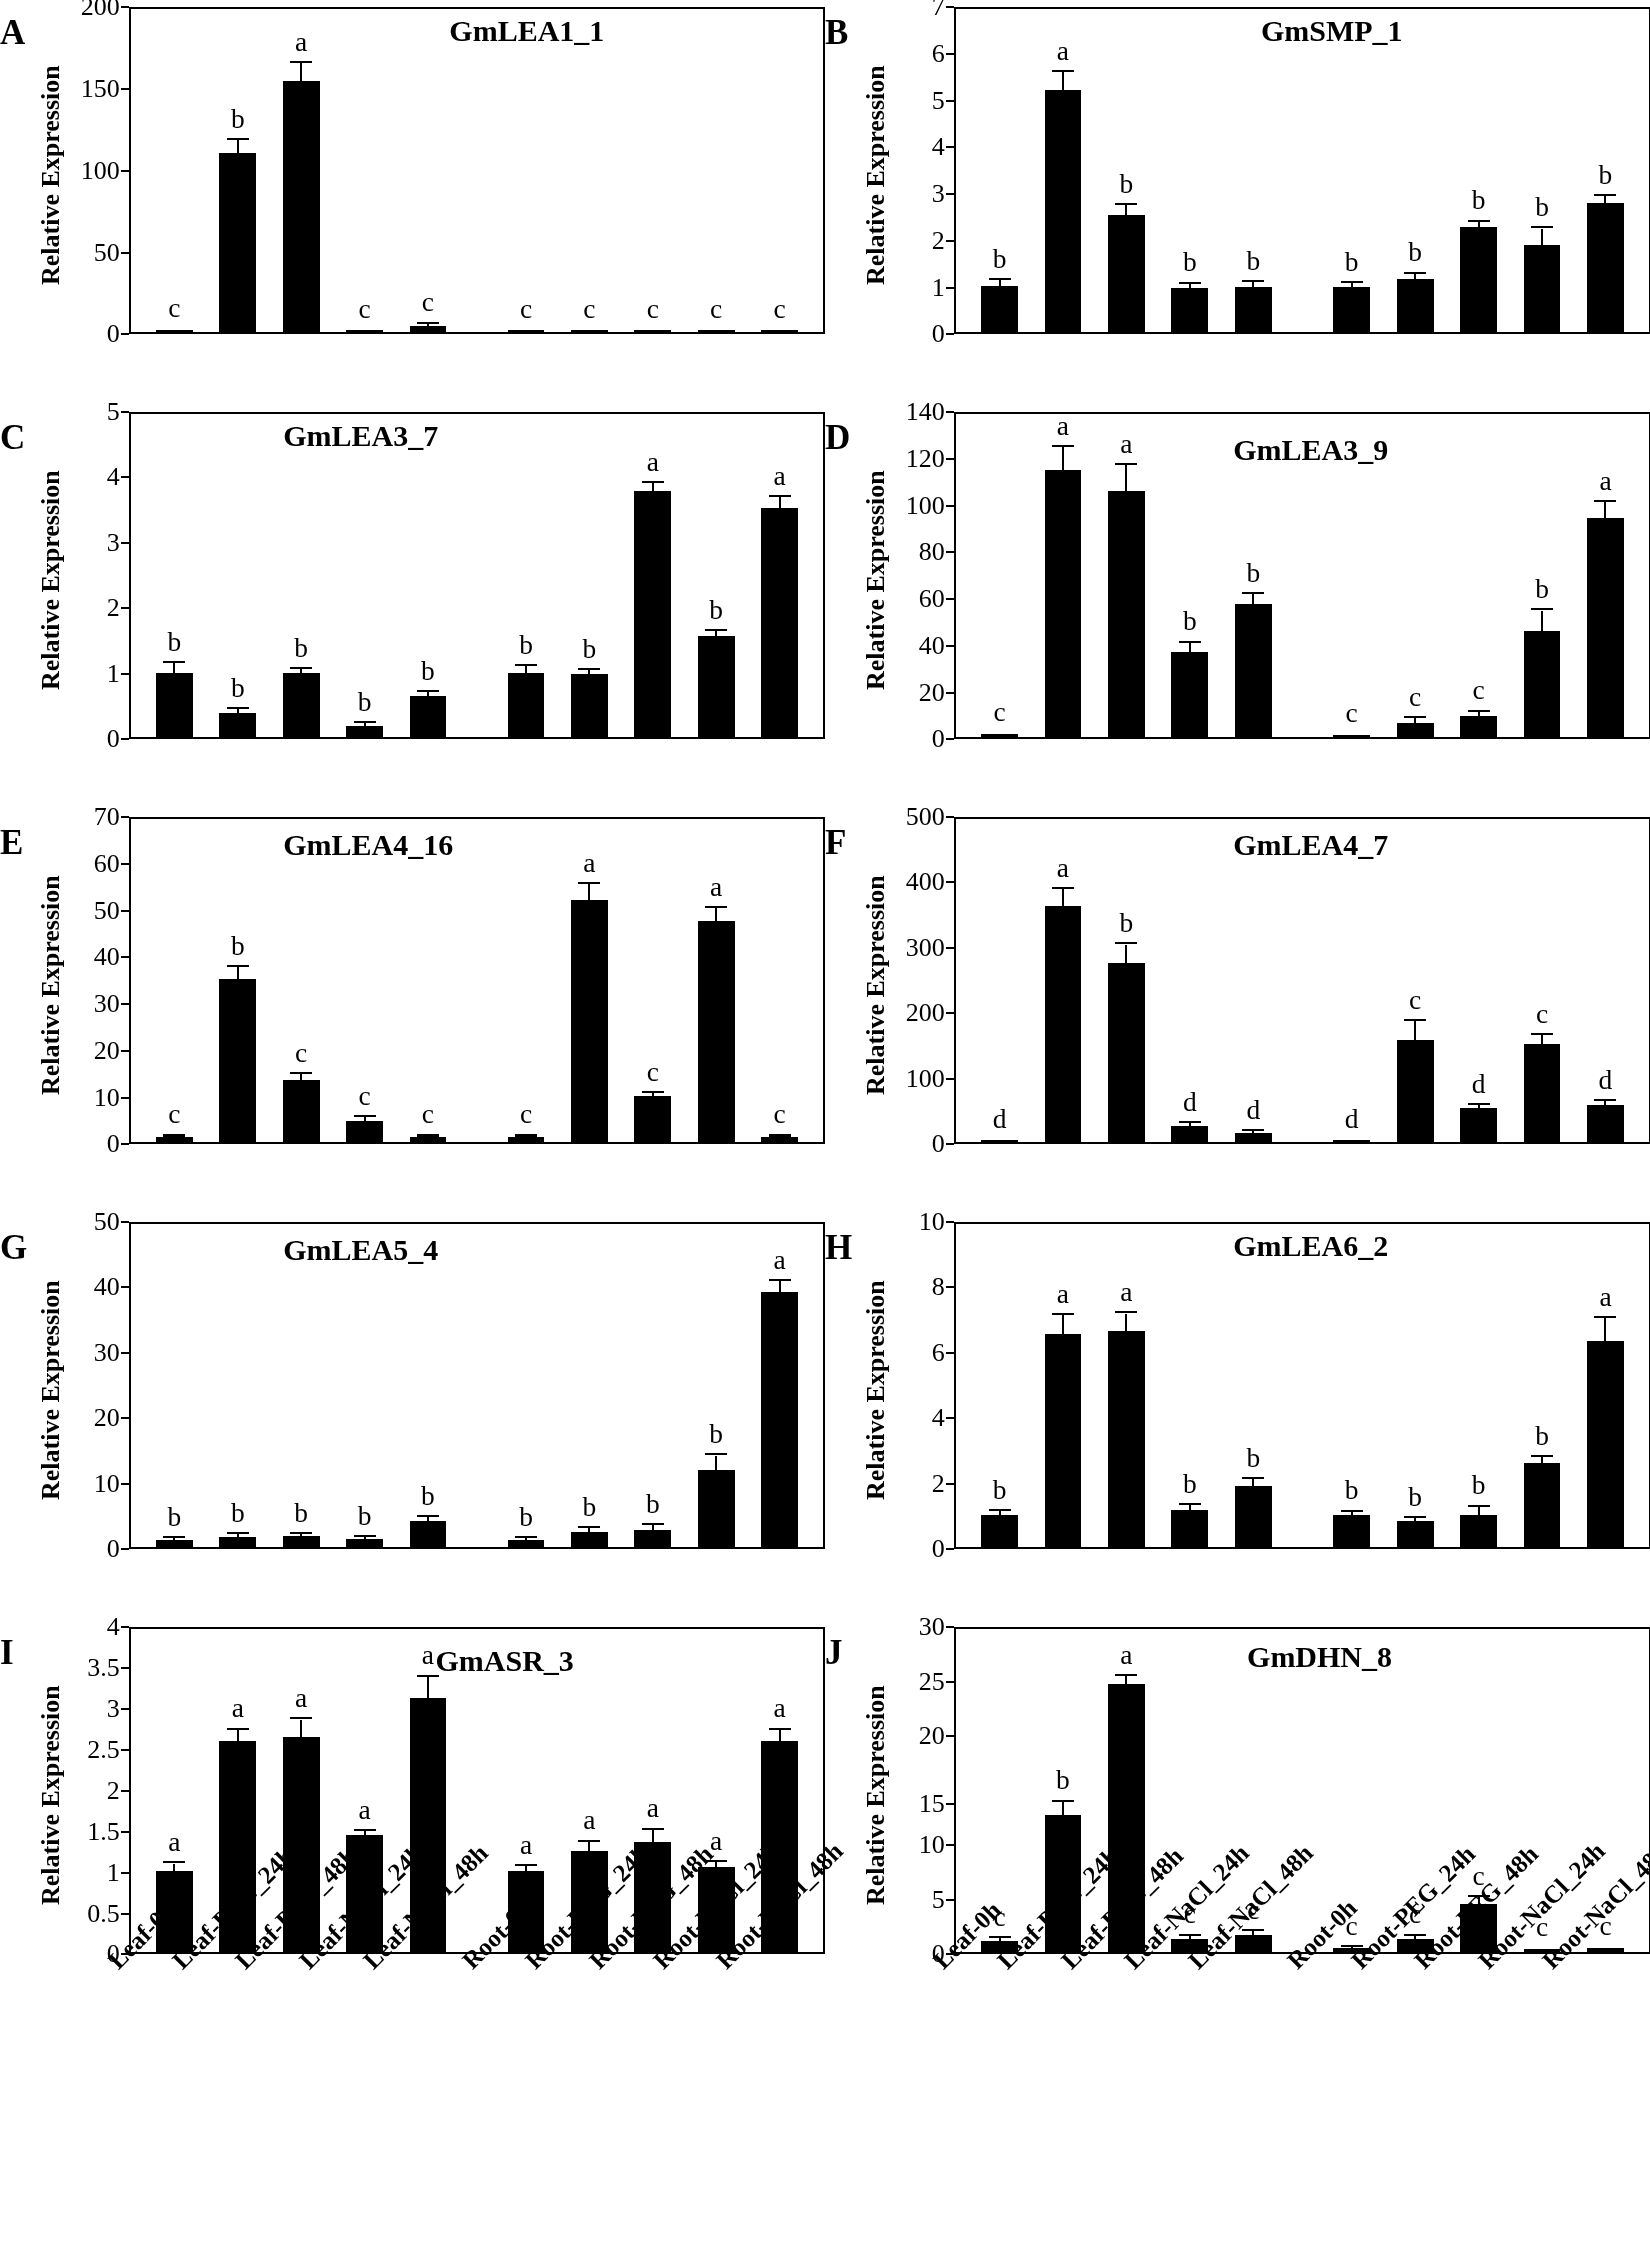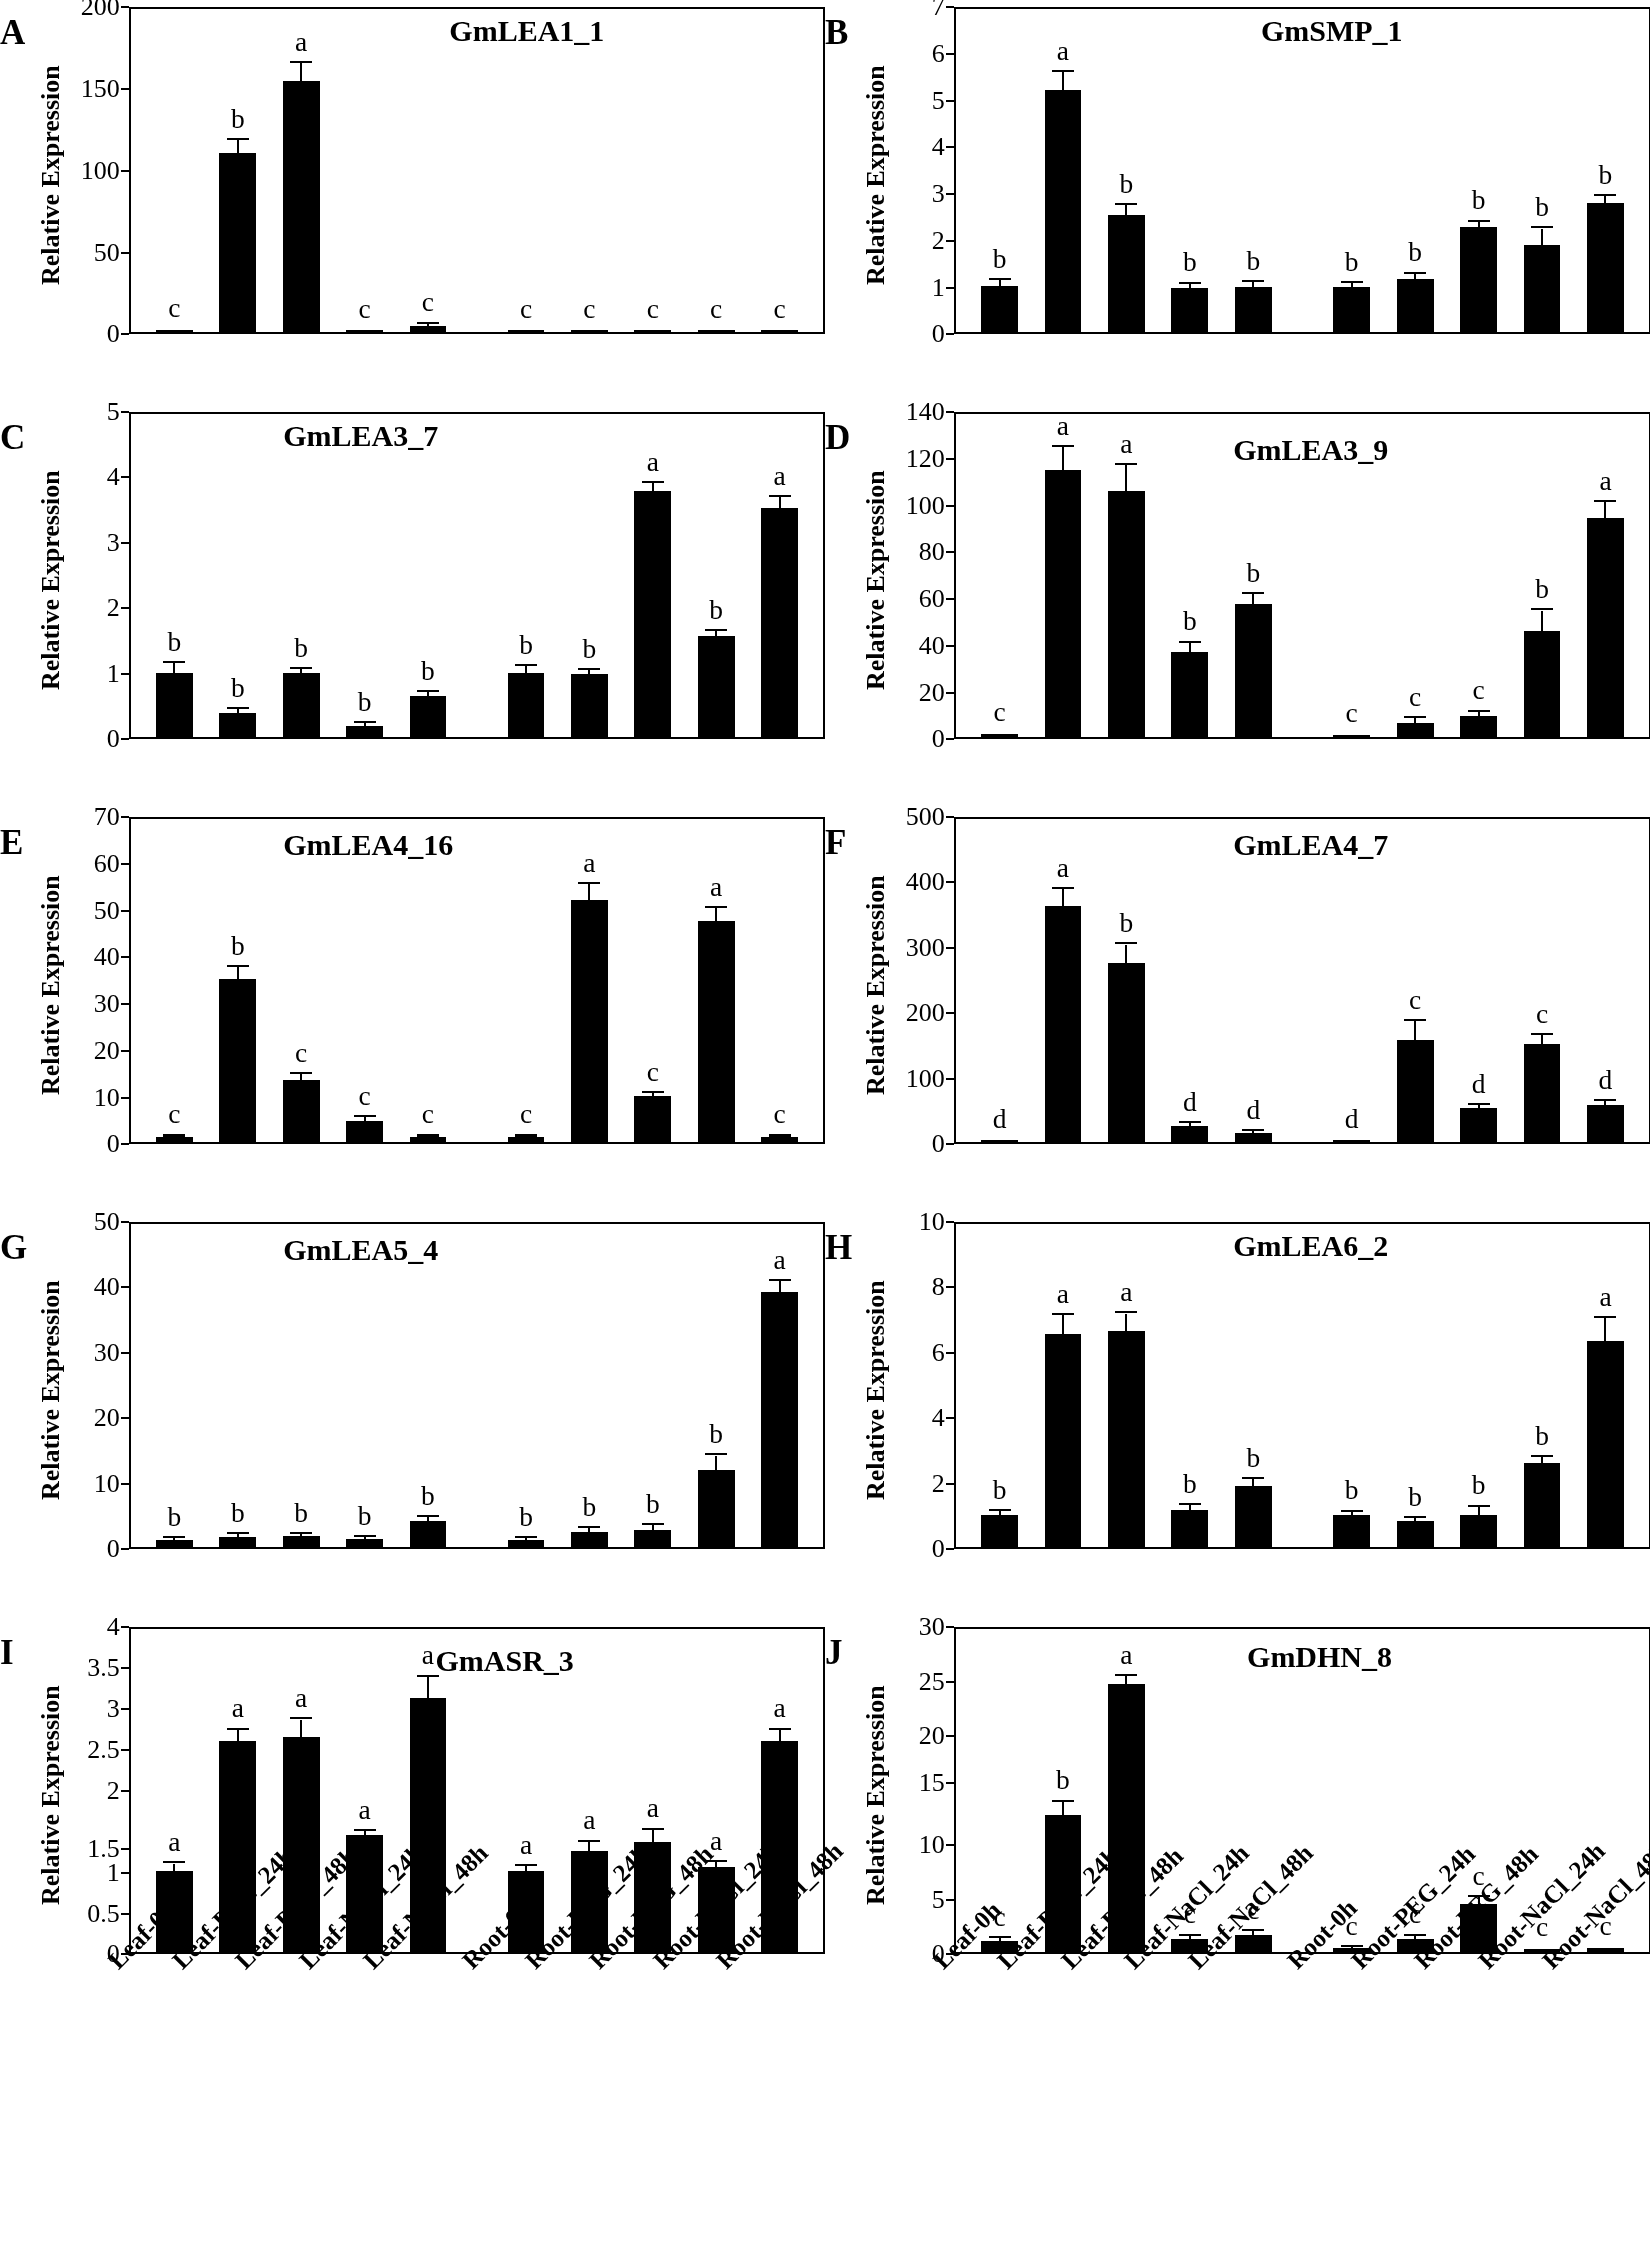--- a/index.html
+++ b/index.html
@@ -943,21 +943,21 @@
         </div>
       </div>
       <div class="panel">
         <div class="panel-letter">I</div>
         <div class="ylabel">Relative Expression</div>
         <div class="plot-wrap">
           <div class="yaxis">
             <div class="ytick" style="top: 327px;">0<span class="tickmark"></span></div>
             <div class="ytick" style="top: 287px;">0.5<span class="tickmark"></span></div>
             <div class="ytick" style="top: 246px;">1<span class="tickmark"></span></div>
-            <div class="ytick" style="top: 222px; text-align: center;">1.5<span class="tickmark"></span></div>
+            <div class="ytick" style="top: 205px; text-align: center;">1.5<span class="tickmark"></span></div>
             <div class="ytick" style="top: 164px;">2<span class="tickmark"></span></div>
             <div class="ytick" style="top: 123px;">2.5<span class="tickmark"></span></div>
             <div class="ytick" style="top: 82px;">3<span class="tickmark"></span></div>
             <div class="ytick" style="top: 41px;">3.5<span class="tickmark"></span></div>
             <div class="ytick" style="top: 0px;">4<span class="tickmark"></span></div>
           </div>
           <div class="plot">
             <div class="title" style="left: 44%; top: 15.7px;">GmASR_3</div>
             <div class="bars">
               <div class="barslot">
@@ -1058,21 +1058,21 @@
         </div>
       </div>
       <div class="panel">
         <div class="panel-letter">J</div>
         <div class="ylabel">Relative Expression</div>
         <div class="plot-wrap">
           <div class="yaxis">
             <div class="ytick" style="top: 327px;">0<span class="tickmark"></span></div>
             <div class="ytick" style="top: 273px;">5<span class="tickmark"></span></div>
             <div class="ytick" style="top: 218px;">10<span class="tickmark"></span></div>
-            <div class="ytick" style="top: 156px;">15<span class="tickmark"></span></div>
+            <div class="ytick" style="top: 177px;">15<span class="tickmark"></span></div>
             <div class="ytick" style="top: 109px;">20<span class="tickmark"></span></div>
             <div class="ytick" style="top: 55px;">25<span class="tickmark"></span></div>
             <div class="ytick" style="top: 0px;">30<span class="tickmark"></span></div>
           </div>
           <div class="plot">
             <div class="title" style="left: 42%; top: 11.8px;">GmDHN_8</div>
             <div class="bars">
               <div class="barslot">
                 <div class="bar" title="Leaf-0h: 1" style="height: 10.7px; background: rgb(0, 0, 0);">
                   <div class="errbar" style="height: 6.4px; bottom: 7.5px;"></div>

